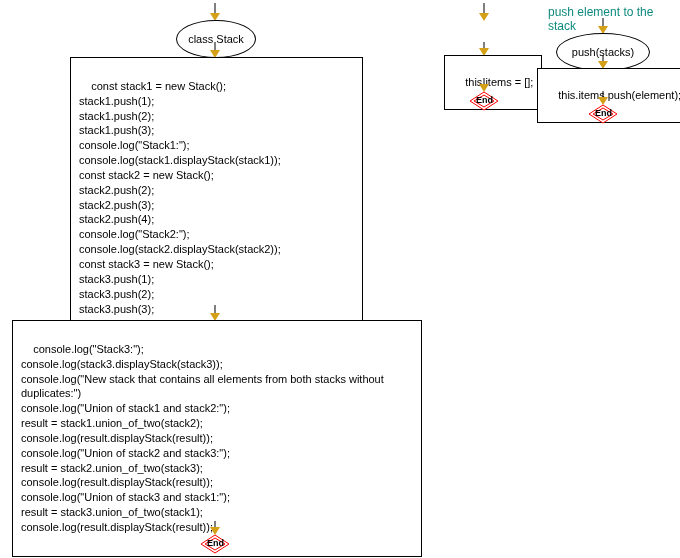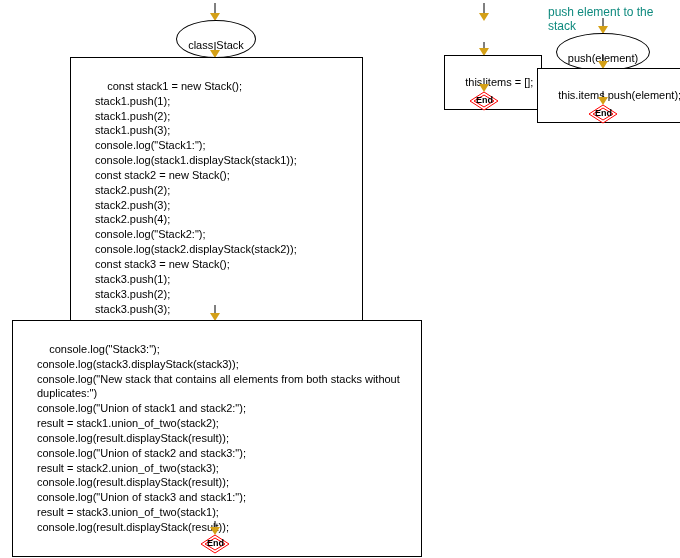--- a/index.html
+++ b/index.html
@@ -21,29 +21,29 @@
     height: 558px;
   }
   .node {
     position: absolute;
     background: #fff;
   }
   .ellipse {
     border: 1px solid #000;
     border-radius: 50%;
     display: flex;
-    align-items: flex-start;
+    align-items: center;
     justify-content: center;
     text-align: center;
     padding: 18px 10px;
     white-space: nowrap;
   }
   .rect {
     border: 1px solid #000;
-    padding: 6px 24px;
+    padding: 6px 8px;
     white-space: pre;
     line-height: 1.35;
     font-size: 11px;
   }
   .rect.small { padding: 4px 8px; }
   .end {
     width: 30px;
     height: 26px;
     position: absolute;
     font-weight: bold;
@@ -165,21 +165,21 @@
   <div class="node teal" style="position:absolute; left:548px; top:5px; font-size:12px;">
     <span>push element to the stack</span>
   </div>
   <div class="arrow" style="left:597px; top:18px;">
     <svg width="12" height="16">
         <line x1="6" y1="0" x2="6" y2="10" stroke="#000"></line>
         <polygon points="1,8 11,8 6,16" fill="#d4a017"></polygon>
       </svg>
   </div>
   <div class="node ellipse" style="left:556px; top:33px; width:94px; height:22px;">
-    <span>push(element)</span>
+    <span>push(stacks)</span>
   </div>
   <div class="arrow" style="left:597px; top:55px;">
     <svg width="12" height="14">
         <line x1="6" y1="0" x2="6" y2="8" stroke="#000"></line>
         <polygon points="1,6 11,6 6,14" fill="#d4a017"></polygon>
       </svg>
   </div>
   <div class="node rect small" style="left:537px; top:68px;">
     <span>this.items.push(element);</span>
   </div>

